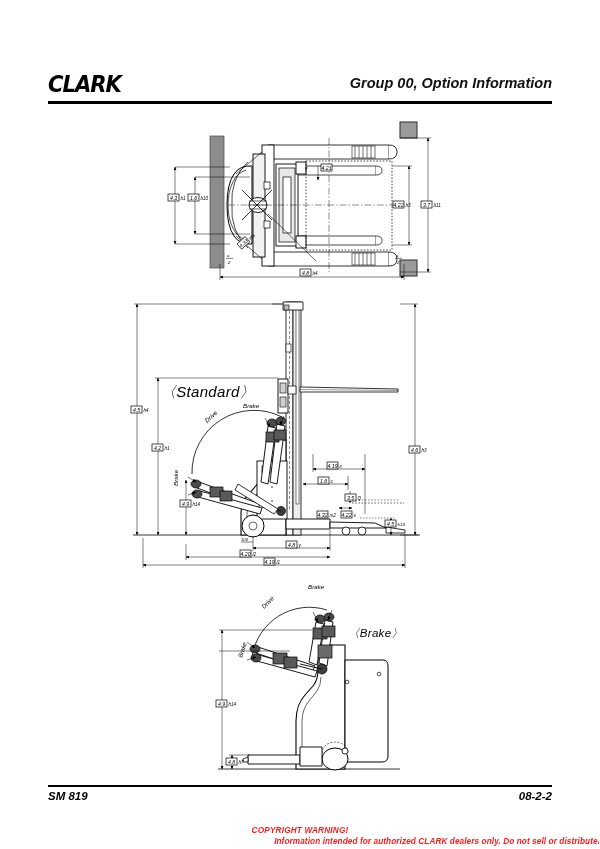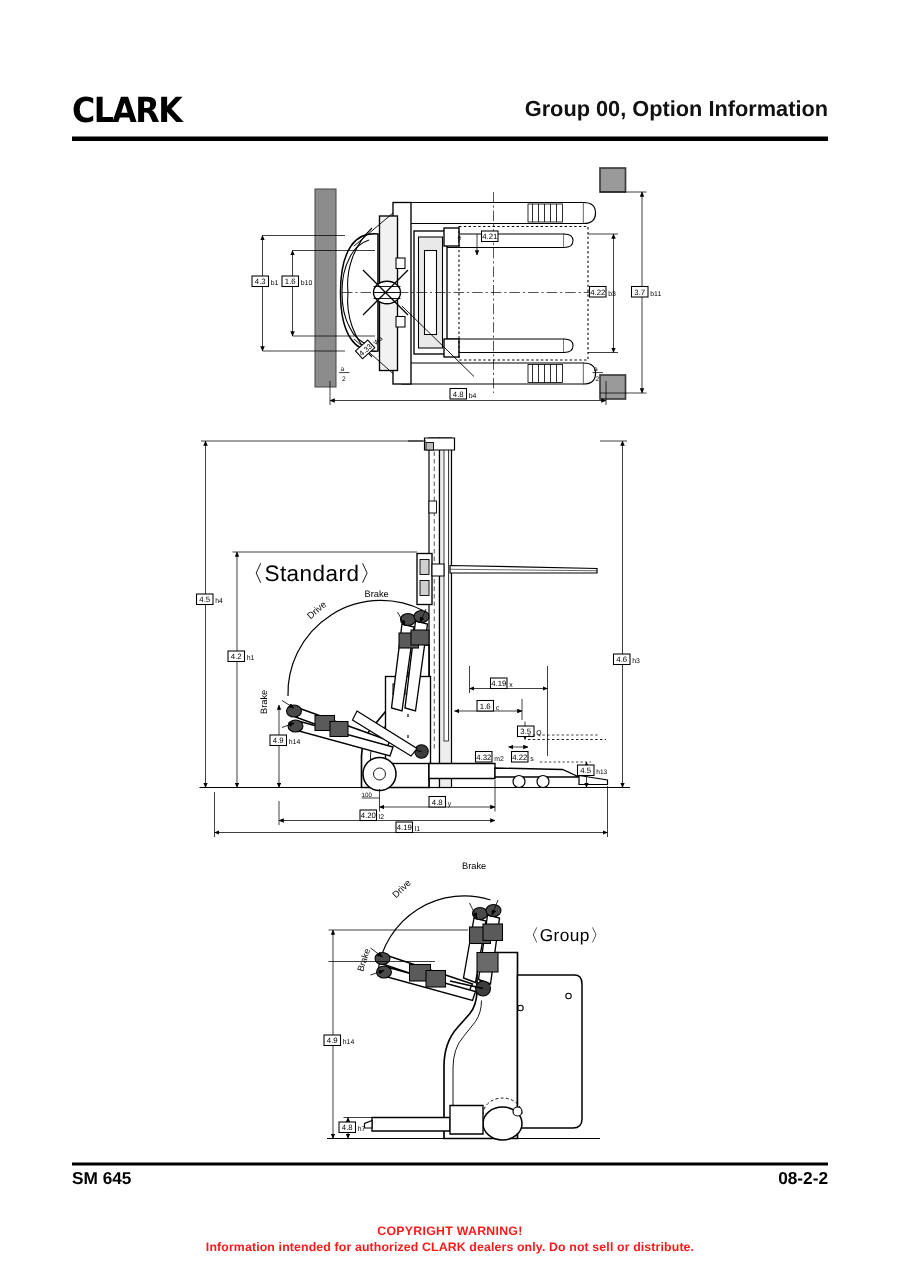--- a/index.html
+++ b/index.html
@@ -2,21 +2,21 @@
 <html><head>
 <meta charset="utf-8">
 <title>CLARK SM 994 00-2-2</title>
 <style>
   html,body{margin:0;padding:0;}
   body{
     width:600px;height:849px;background:#ffffff;
     font-family:"Liberation Sans",sans-serif;
     color:#000;position:relative;overflow:hidden;
   }
-  .page{position:absolute;left:0;top:4px;width:600px;height:712px;}
+  .page{position:absolute;left:0;top:14px;width:600px;height:712px;font-style:italic;}
 
   
   .header{position:absolute;left:48px;top:58px;width:504px;height:34px;}
   .logo{
     position:absolute;left:0;top:0;
     font-family:"DejaVu Sans",sans-serif;
     font-weight:700;font-size:23px;letter-spacing:-1px;
     font-stretch:condensed;
     transform:scaleX(1.02);transform-origin:left center;
     color:#000;line-height:24px;
@@ -26,21 +26,21 @@
     font-size:14.5px;font-weight:700;color:#111;white-space:nowrap;
   }
   .header-rule{position:absolute;left:0;top:29px;width:504px;height:2.6px;background:#000;}
 
   
   .footer-rule{position:absolute;left:48px;top:771px;width:504px;height:2.2px;background:#000;}
   .footer-left{position:absolute;left:48px;top:776px;font-size:11.5px;font-weight:700;}
   .footer-right{position:absolute;right:48px;top:776px;font-size:11.5px;font-weight:700;}
   .copy1{position:absolute;left:0;top:812px;width:600px;text-align:center;
          font-size:8.2px;color:#ff1a1a;font-weight:600;letter-spacing:.2px;}
-  .copy2{position:absolute;left:0;top:823px;width:600px;text-align:center;
+  .copy2{position:absolute;left:0;top:823px;width:600px;text-align:right;
          font-size:8.2px;color:#ff1a1a;font-weight:600;letter-spacing:.1px;}
 
   
   .dwg{position:absolute;left:0;top:0;width:600px;height:849px;pointer-events:none;}
   .dwg svg{display:block;}
 </style>
 </head>
 <body>
 
 <div class="page">
@@ -500,21 +500,21 @@
         <text x="12.5" y="6.3" font-size="4.6" fill="#000" stroke="none" font-family="Liberation Sans, sans-serif">h7</text>
       </g>
     </g>
 
     </g>
   </svg>
   </div>
 
   <div style="position:absolute;left:161px;top:369px;font-size:15px;letter-spacing:.3px;">〈Standard〉</div>
 
-  <div style="position:absolute;left:348px;top:612px;font-size:11.5px;letter-spacing:.3px;">〈Group〉</div>
+  <div style="position:absolute;left:348px;top:612px;font-size:11.5px;letter-spacing:.3px;">〈Brake〉</div>
 
   <div class="footer-rule"></div>
-  <div class="footer-left">SM 645</div>
+  <div class="footer-left">SM 819</div>
   <div class="footer-right">08-2-2</div>
   <div class="copy1">COPYRIGHT WARNING!</div>
   <div class="copy2">Information intended for authorized CLARK dealers only. Do not sell or distribute.</div>
 
 </div>
 
 </body></html>

